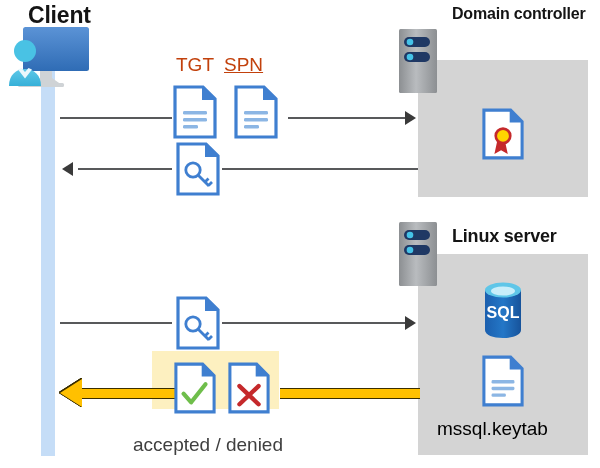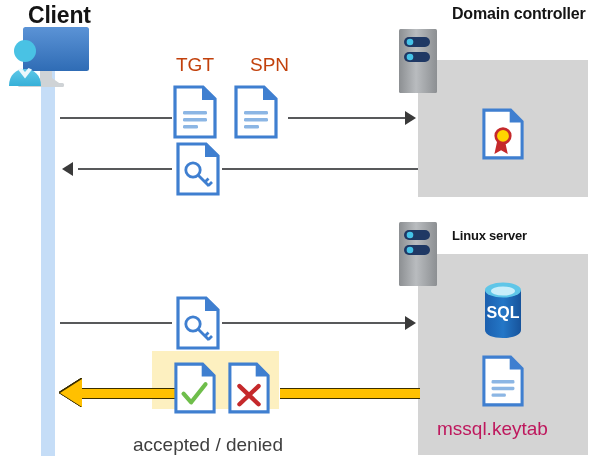--- a/index.html
+++ b/index.html
@@ -8,21 +8,21 @@
   .stage{position:absolute;inset:0;width:600px;height:468px;}
 
   
   .lifeline{position:absolute;left:41px;top:60px;width:14px;height:396px;
             background:#c5ddf7;}
 
   
   .title{position:absolute;font-weight:bold;color:#141414;letter-spacing:-0.2px;}
   #client-title{left:28px;top:2px;font-size:23px;}
   #dc-title{left:452px;top:3px;font-size:16px;line-height:22px;width:140px;}
-  #linux-title{left:452px;top:225px;font-size:13px;line-height:22px;width:145px;}
+  #linux-title{left:452px;top:225px;font-size:18px;line-height:22px;width:145px;}
 
   
   .panel{position:absolute;background:#d4d4d4;}
   #dc-panel{left:418px;top:60px;width:170px;height:137px;}
   #linux-panel{left:418px;top:254px;width:170px;height:201px;}
 
   
   .rack{position:absolute;width:38px;height:64px;}
   #dc-rack{left:399px;top:29px;}
   #linux-rack{left:399px;top:222px;}
@@ -41,23 +41,23 @@
          border-top:1.6px solid #3a2e00;border-bottom:1.6px solid #3a2e00;}
   #yhead{position:absolute;left:60px;top:379px;width:0;height:0;
          border-top:14px solid transparent;border-bottom:14px solid transparent;
          border-right:22px solid #ffc000;
          filter:drop-shadow(0.8px 0 0 #3a2e00) drop-shadow(-0.8px 0 0 #3a2e00)
                 drop-shadow(0 0.8px 0 #3a2e00) drop-shadow(0 -0.8px 0 #3a2e00);}
 
   
   .doclabel{position:absolute;font-size:19px;color:#c2410c;}
   #tgt-label{left:176px;top:54px;}
-  #spn-label{left:250px;top:54px;}
+  #spn-label{left:224px;top:54px;text-decoration:underline;}
   #bottom-caption{position:absolute;left:133px;top:434px;font-size:19px;color:#3f3f3f;}
-  #keytab-caption{position:absolute;left:437px;top:418px;font-size:19px;color:#be185d;}
+  #keytab-caption{position:absolute;left:437px;top:418px;font-size:19px;color:#000000;}
 
   .ic{position:absolute;}
 </style>
 </head>
 <body>
 
 <div class="stage">
 
   <div class="lifeline"></div>
 

